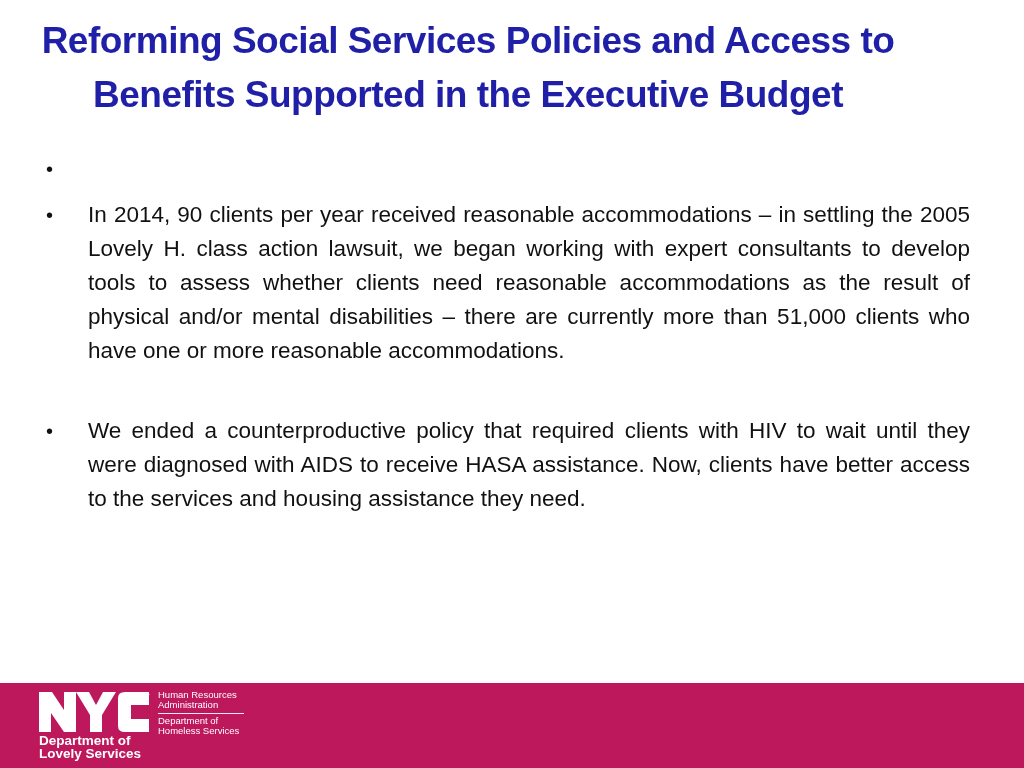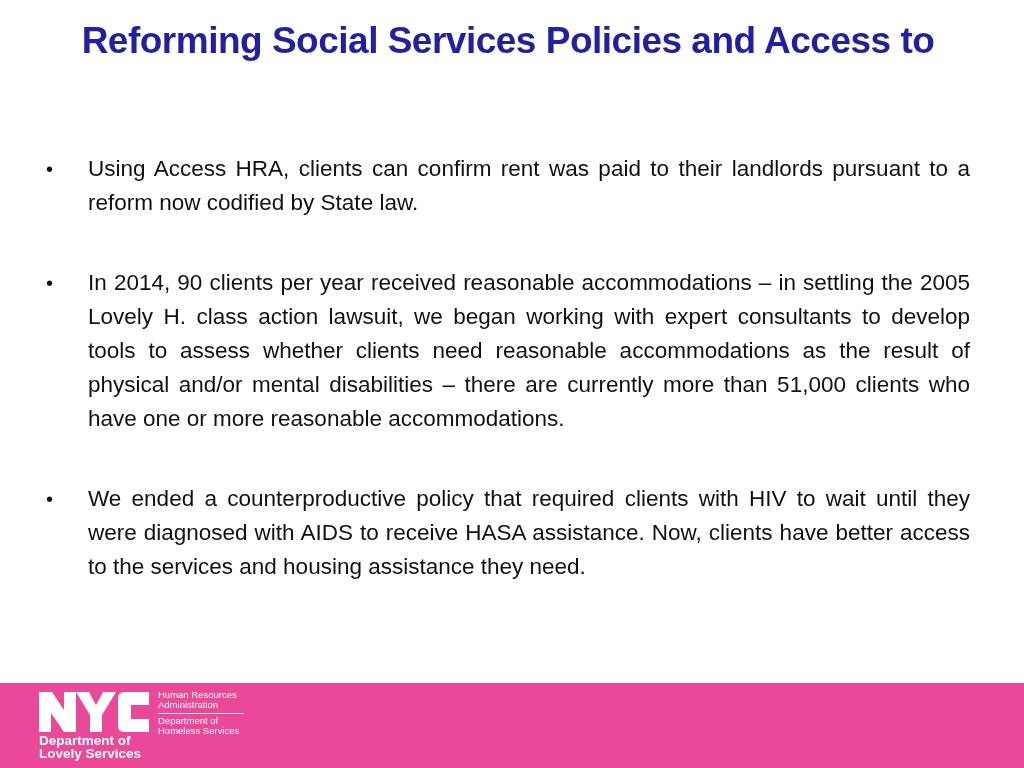--- a/index.html
+++ b/index.html
@@ -19,21 +19,20 @@
       left: 0;
       top: 14px;
       width: 936px;
       text-align: center;
       color: #1f1fa8;
       font-family: "Liberation Sans", sans-serif;
       font-weight: bold;
       font-size: 37px;
       line-height: 54px;
       letter-spacing: -0.5px;
-      padding-left: 40px;
     }
     .bullets {
       position: absolute;
       left: 44px;
       top: 152px;
       width: 926px;
       margin: 0;
       padding: 0;
       list-style: none;
     }
@@ -54,21 +53,21 @@
       width: 20px;
       text-align: left;
       font-size: 20px;
     }
     .footer {
       position: absolute;
       left: 0;
       top: 683px;
       width: 1024px;
       height: 85px;
-      background: #ec4899;
+      background: #be185d;
     }
     .logo {
       position: absolute;
       left: 39px;
       top: 7px;
       width: 230px;
       height: 76px;
       color: #ffffff;
     }
     .nyc-mark {
@@ -107,26 +106,26 @@
       font-size: 13.5px;
       line-height: 13px;
       color: #ffffff;
     }
   </style>
 </head>
 <body>
 
 <div class="title">
   <div>Reforming Social Services Policies and Access to</div>
+  <div>Benefits Supported in the Executive Budget</div>
 </div>
 
 <ul class="bullets">
   <li class="bullet">
     <span class="bullet-dot">•</span>
-    <span>Using Access HRA, clients can confirm rent was paid to their landlords pursuant to a reform now codified by State law.</span>
   </li>
   <li class="bullet">
     <span class="bullet-dot">•</span>
     <span>In 2014, 90 clients per year received reasonable accommodations – in settling the 2005 Lovely H. class action lawsuit, we began working with expert consultants to develop tools to assess whether clients need reasonable accommodations as the result of physical and/or mental disabilities – there are currently more than 51,000 clients who have one or more reasonable accommodations.</span>
   </li>
   <li class="bullet">
     <span class="bullet-dot">•</span>
     <span>We ended a counterproductive policy that required clients with HIV to wait until they were diagnosed with AIDS to receive HASA assistance. Now, clients have better access to the services and housing assistance they need.</span>
   </li>
 </ul>

